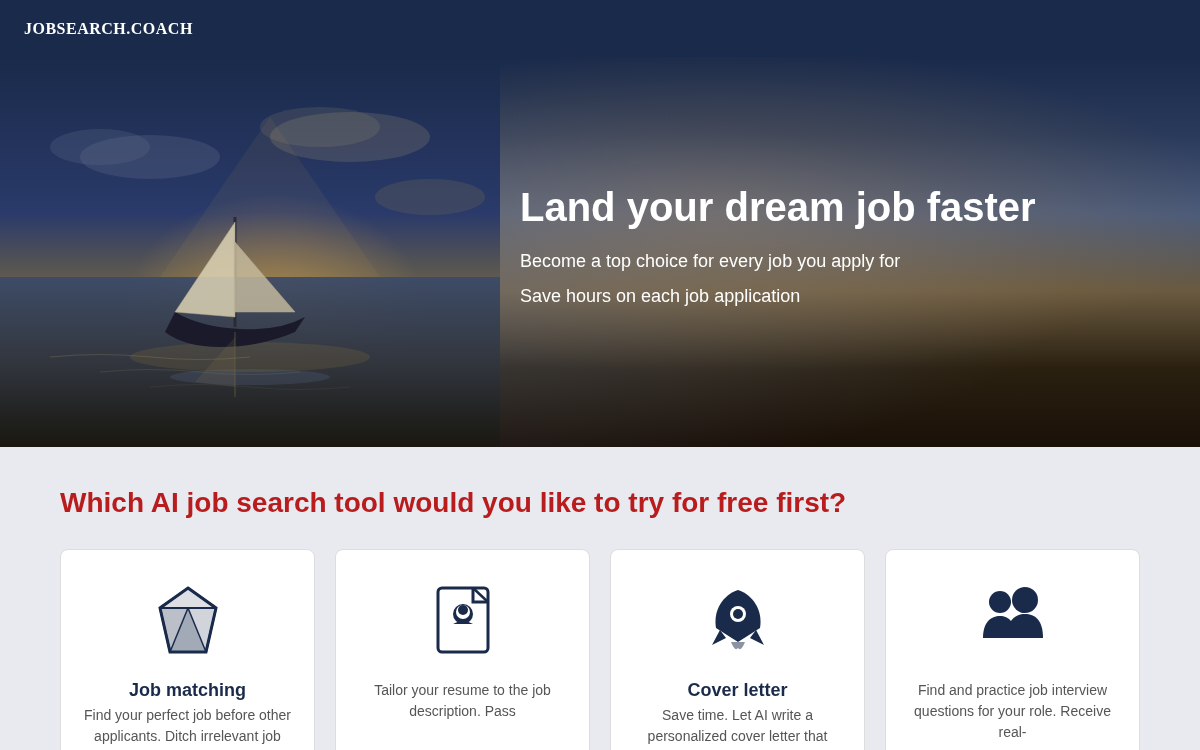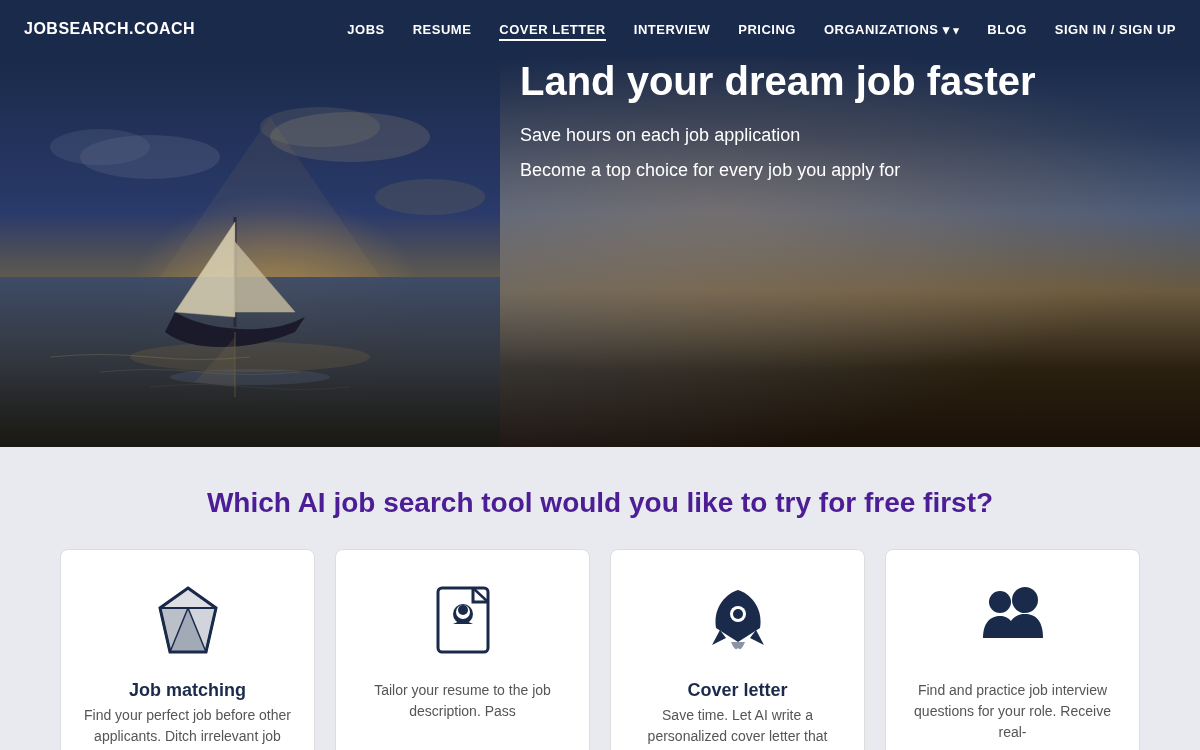--- a/index.html
+++ b/index.html
@@ -12,20 +12,21 @@
       align-items: center;
       padding: 0 24px;
       height: 57px;
     }
     .nav-brand {
       color: white;
       font-weight: bold;
       font-size: 16px;
       letter-spacing: 0.5px;
       margin-right: auto;
+      font-family: Liberation Serif, serif;
     }
     .nav-links {
       display: flex;
       align-items: center;
       gap: 28px;
       list-style: none;
     }
     .nav-links li a {
       color: white;
       text-decoration: none;
@@ -44,20 +45,21 @@
     }
 
     
     .hero {
       position: relative;
       width: 1200px;
       height: 390px;
       overflow: hidden;
       background: linear-gradient(135deg, #2c3e6b 0%, #1a2a4a 30%, #3a4a6a 50%, #8a7050 70%, #4a3820 100%);
       display: flex;
+      align-items: center;
     }
     .hero-bg {
       position: absolute;
       inset: 0;
       background:
         radial-gradient(ellipse at 60% 40%, rgba(200, 150, 80, 0.3) 0%, transparent 50%),
         radial-gradient(ellipse at 30% 60%, rgba(100, 120, 160, 0.4) 0%, transparent 60%),
         linear-gradient(180deg, #1a2a4a 0%, #2a3a5a 20%, #4a5a7a 40%, #6a5a40 60%, #2a2010 80%, #1a1008 100%);
     }
     
@@ -85,24 +87,23 @@
       margin-bottom: 14px;
       font-weight: 400;
     }
 
     
     .tools-section {
       background: #e8eaf0;
       padding: 40px 60px 0;
     }
     .tools-title {
-      text-align: center;
       font-size: 28px;
       font-weight: bold;
-      color: #4c1d95;
+      color: #b91c1c;
       margin-bottom: 30px;
     }
     .tools-grid {
       display: grid;
       grid-template-columns: repeat(4, 1fr);
       gap: 20px;
     }
     .tool-card {
       background: white;
       border-radius: 8px;
@@ -126,30 +127,20 @@
       font-size: 14px;
       color: #555;
       line-height: 1.5;
     }
   </style>
 </head>
 <body>
 
 <nav>
   <div class="nav-brand">JOBSEARCH.COACH</div>
-  <ul class="nav-links">
-    <li><a>JOBS</a></li>
-    <li><a>RESUME</a></li>
-    <li class="active"><a>COVER LETTER</a></li>
-    <li><a>INTERVIEW</a></li>
-    <li><a>PRICING</a></li>
-    <li class="with-arrow"><a>ORGANIZATIONS ▾</a></li>
-    <li><a>BLOG</a></li>
-    <li><a>SIGN IN / SIGN UP</a></li>
-  </ul>
 </nav>
 
 <section class="hero">
   <div class="hero-bg"></div>
 
   <svg class="hero-sailboat" viewBox="0 0 500 390" xmlns="http://www.w3.org/2000/svg">
 
     <defs>
       <linearGradient id="skyGrad" x1="0%" y1="0%" x2="0%" y2="100%">
         <stop offset="0%" style="stop-color:#1a2a4a;stop-opacity:1"></stop>
@@ -195,22 +186,22 @@
     <line x1="235" y1="275" x2="235" y2="340" stroke="rgba(100,90,60,0.4)" stroke-width="2"></line>
     <path d="M 235 280 L 235 330 L 195 325 Z" fill="rgba(150,130,90,0.15)"></path>
 
     <path d="M 50 300 Q 100 295 150 300 Q 200 305 250 300" stroke="rgba(150,140,100,0.3)" stroke-width="1" fill="none"></path>
     <path d="M 100 315 Q 150 310 200 315 Q 250 320 300 315" stroke="rgba(150,140,100,0.2)" stroke-width="1" fill="none"></path>
     <path d="M 150 330 Q 200 325 250 330 Q 300 335 350 330" stroke="rgba(100,100,80,0.2)" stroke-width="1" fill="none"></path>
   </svg>
 
   <div class="hero-content">
     <h1>Land your dream job faster</h1>
+    <p>Become a top choice for every job you apply for</p>
     <p>Save hours on each job application</p>
-    <p>Become a top choice for every job you apply for</p>
   </div>
 </section>
 
 <section class="tools-section">
   <h2 class="tools-title">Which AI job search tool would you like to try for free first?</h2>
   <div class="tools-grid">
 
     <div class="tool-card">
       <div class="tool-icon">
         <svg viewBox="0 0 80 80" xmlns="http://www.w3.org/2000/svg">

